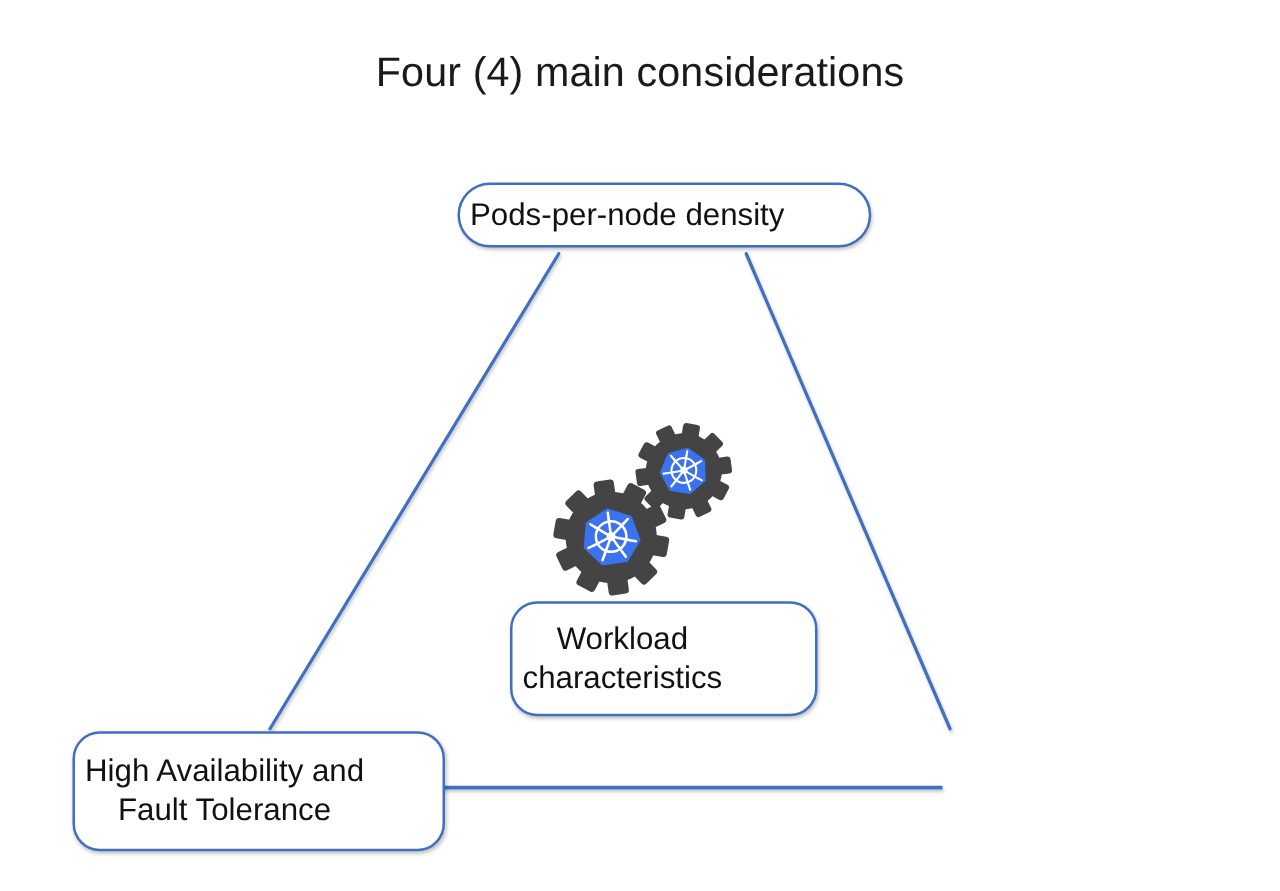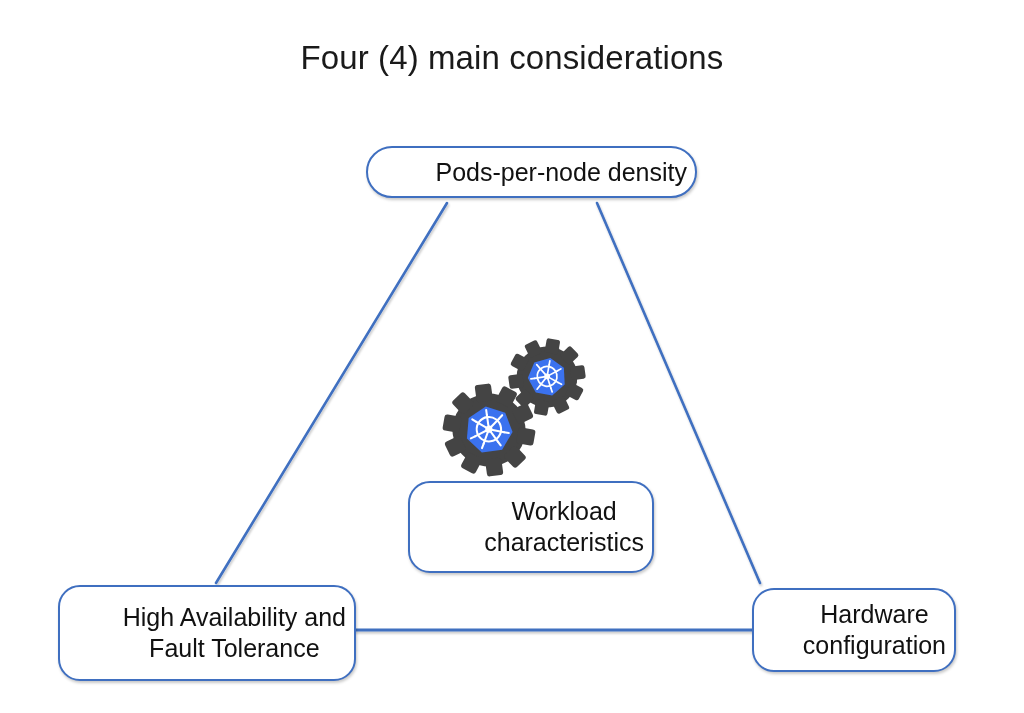--- a/index.html
+++ b/index.html
@@ -38,40 +38,39 @@
     height: 713px;
   }
   .node {
     position: absolute;
     box-sizing: border-box;
     background: #ffffff;
     border: 2.5px solid #3f6fc0;
     border-radius: 26px;
     display: flex;
     align-items: center;
-    justify-content: flex-end;
+    justify-content: flex-start;
     text-align: center;
     font-size: 25px;
     line-height: 31px;
     color: #111111;
     box-shadow: 1px 2px 3px rgba(0,0,0,0.22);
     z-index: 3;
   }
   .node-text { display: block; padding: 0 8px; white-space: pre-line; }
 
   #node-pods {
     left: 366px; top: 146px;
     width: 331px; height: 52px;
     border-radius: 26px;
   }
   #node-workload {
     left: 408px; top: 481px;
     width: 246px; height: 92px;
     border-radius: 22px;
-    padding-left: 12px;
   }
   #node-ha {
     left: 58px; top: 585px;
     width: 298px; height: 96px;
     border-radius: 22px;
   }
   #node-hardware {
     left: 752px; top: 588px;
     width: 204px; height: 84px;
     border-radius: 22px;
@@ -108,24 +107,20 @@
 
   <div class="node" id="node-pods">
     <span class="node-text">Pods-per-node density</span>
   </div>
 
   <div class="node" id="node-ha">
     <span class="node-text">High Availability and
 Fault Tolerance</span>
   </div>
 
-  <div class="node" id="node-hardware">
-    <span class="node-text">Hardware
-configuration</span>
-  </div>
 
   <div class="node" id="node-workload">
     <span class="node-text">Workload
 characteristics</span>
   </div>
 
   <svg id="gears" viewBox="0 0 184 148" xmlns="http://www.w3.org/2000/svg">
     <defs>
 
       <g id="gear-shape">

